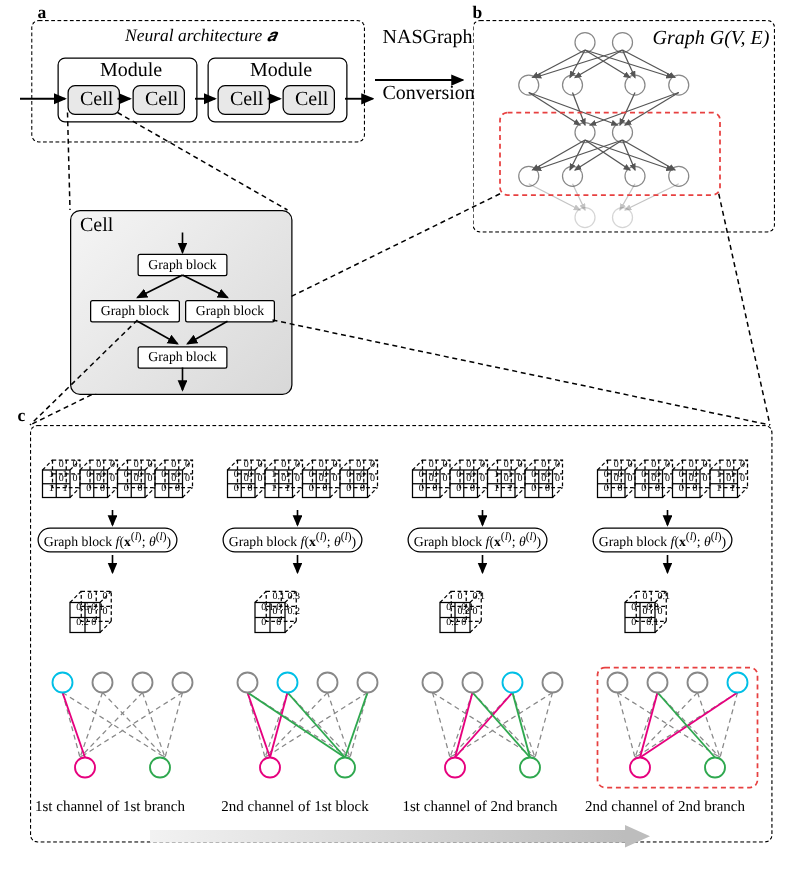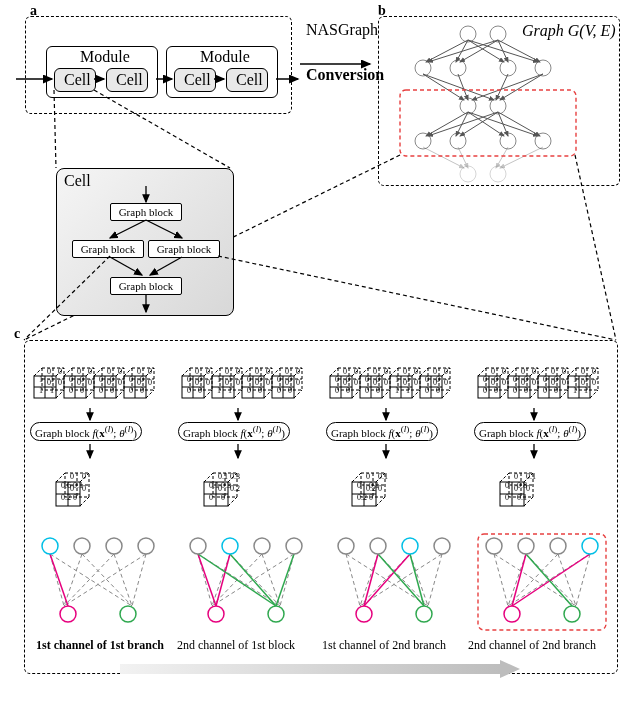--- a/index.html
+++ b/index.html
@@ -24,20 +24,21 @@
   .bnode{fill:#fff;stroke:#888;stroke-width:1;}
   .bedge{stroke:#555;stroke-width:1;fill:none;marker-end:url(#arB);}
   .red-dash{stroke:#e74040;stroke-width:1.4;stroke-dasharray:4,3;fill:none;}
 </style>
 </head>
 <body>
 <div class="page">
 
 <div class="dashbox" style="left:25px;top:16px;width:265px;height:96px;"></div>
 <div class="label" style="left:30px;top:3px;font-weight:bold;">a</div>
+<div class="label title" style="left:100px;top:22px;font-style:italic;">Neural architecture 𝒂</div>
 
 <div class="solidbox" style="left:46px;top:46px;width:110px;height:50px;"></div>
 <div class="label small" style="left:80px;top:48px;">Module</div>
 <div class="solidbox" style="left:54px;top:68px;width:40px;height:22px;background:#e8e8e8;"></div>
 <div class="label small" style="left:64px;top:71px;">Cell</div>
 <div class="solidbox" style="left:106px;top:68px;width:40px;height:22px;background:#e8e8e8;"></div>
 <div class="label small" style="left:116px;top:71px;">Cell</div>
 
 <div class="solidbox" style="left:166px;top:46px;width:110px;height:50px;"></div>
 <div class="label small" style="left:200px;top:48px;">Module</div>
@@ -63,21 +64,21 @@
   <line x1="156" y1="79" x2="172" y2="79" stroke="#000" stroke-width="1.5" marker-end="url(#ar)"></line>
   <line x1="214" y1="79" x2="224" y2="79" stroke="#000" stroke-width="1.5" marker-end="url(#ar)"></line>
   <line x1="276" y1="79" x2="298" y2="79" stroke="#000" stroke-width="1.5" marker-end="url(#ar)"></line>
 
   <line x1="300" y1="64" x2="370" y2="64" stroke="#000" stroke-width="1.5" marker-end="url(#ar)"></line>
 
   <line x1="54" y1="90" x2="56" y2="168" stroke="#000" stroke-width="1.2" stroke-dasharray="4,3"></line>
   <line x1="94" y1="90" x2="230" y2="168" stroke="#000" stroke-width="1.2" stroke-dasharray="4,3"></line>
 </svg>
 <div class="label small" style="left:306px;top:21px;">NASGraph</div>
-<div class="label small" style="left:306px;top:66px;font-weight:bold;">Conversion</div>
+<div class="label small" style="left:306px;top:66px;">Conversion</div>
 
 <div class="label" style="left:378px;top:3px;font-weight:bold;">b</div>
 <div class="dashbox" style="left:378px;top:16px;width:240px;height:168px;"></div>
 <div class="label small" style="left:522px;top:22px;font-style:italic;">Graph <span style="font-style:italic">G</span>(<span style="font-style:italic">V</span>, <span style="font-style:italic">E</span>)</div>
 
 <svg style="position:absolute;left:378px;top:16px;width:240px;height:200px;overflow:visible">
 
   <circle class="bnode" cx="90" cy="18" r="8"></circle>
       <circle class="bnode" cx="120" cy="18" r="8"></circle>
 
@@ -271,21 +272,21 @@
         <line x1="118" y1="24" x2="36" y2="76" class="edge-dash"></line>
         <line x1="118" y1="24" x2="104" y2="76" class="edge-dash"></line>
         <line x1="22" y1="24" x2="40" y2="76" class="edge-solid" stroke="#e6007e"></line>
         <circle cx="22" cy="16" r="8" class="nodeC" stroke="#00bfe6" fill="#fff"></circle>
         <circle cx="54" cy="16" r="8" class="nodeC" stroke="#888" fill="#fff"></circle>
         <circle cx="86" cy="16" r="8" class="nodeC" stroke="#888" fill="#fff"></circle>
         <circle cx="118" cy="16" r="8" class="nodeC" stroke="#888" fill="#fff"></circle>
         <circle cx="40" cy="84" r="8" class="nodeC" stroke="#e6007e" fill="#fff"></circle>
         <circle cx="100" cy="84" r="8" class="nodeC" stroke="#2fa84f" fill="#fff"></circle>
       </svg>
-      <div class="caption" style="left: 30px; top: 638px; font-weight: bold;">1st channel of 1st branch</div>
+      <div class="caption" style="left: 18px; top: 638px;">1st channel of 1st branch</div>
       <svg style="position:absolute;left:172px;top:350px;width:160px;height:70px;overflow:visible">
         <rect x="18" y="18" width="22" height="22" class="cube-dash" stroke="#000"></rect>
           <line x1="29" y1="18" x2="29" y2="40" class="cube-dash" stroke="#000"></line>
           <line x1="18" y1="29" x2="40" y2="29" class="cube-dash" stroke="#000"></line>
         <text class="val" x="23" y="23.5">0</text>
          <text class="val" x="34" y="23.5">0</text>
          <text class="val" x="23" y="34.5">0</text>
          <text class="val" x="34" y="34.5">0</text>
         <line x1="10" y1="26" x2="18" y2="18" class="cube-dash" stroke="#000"></line>
               <line x1="32" y1="26" x2="40" y2="18" class="cube-dash" stroke="#000"></line>

